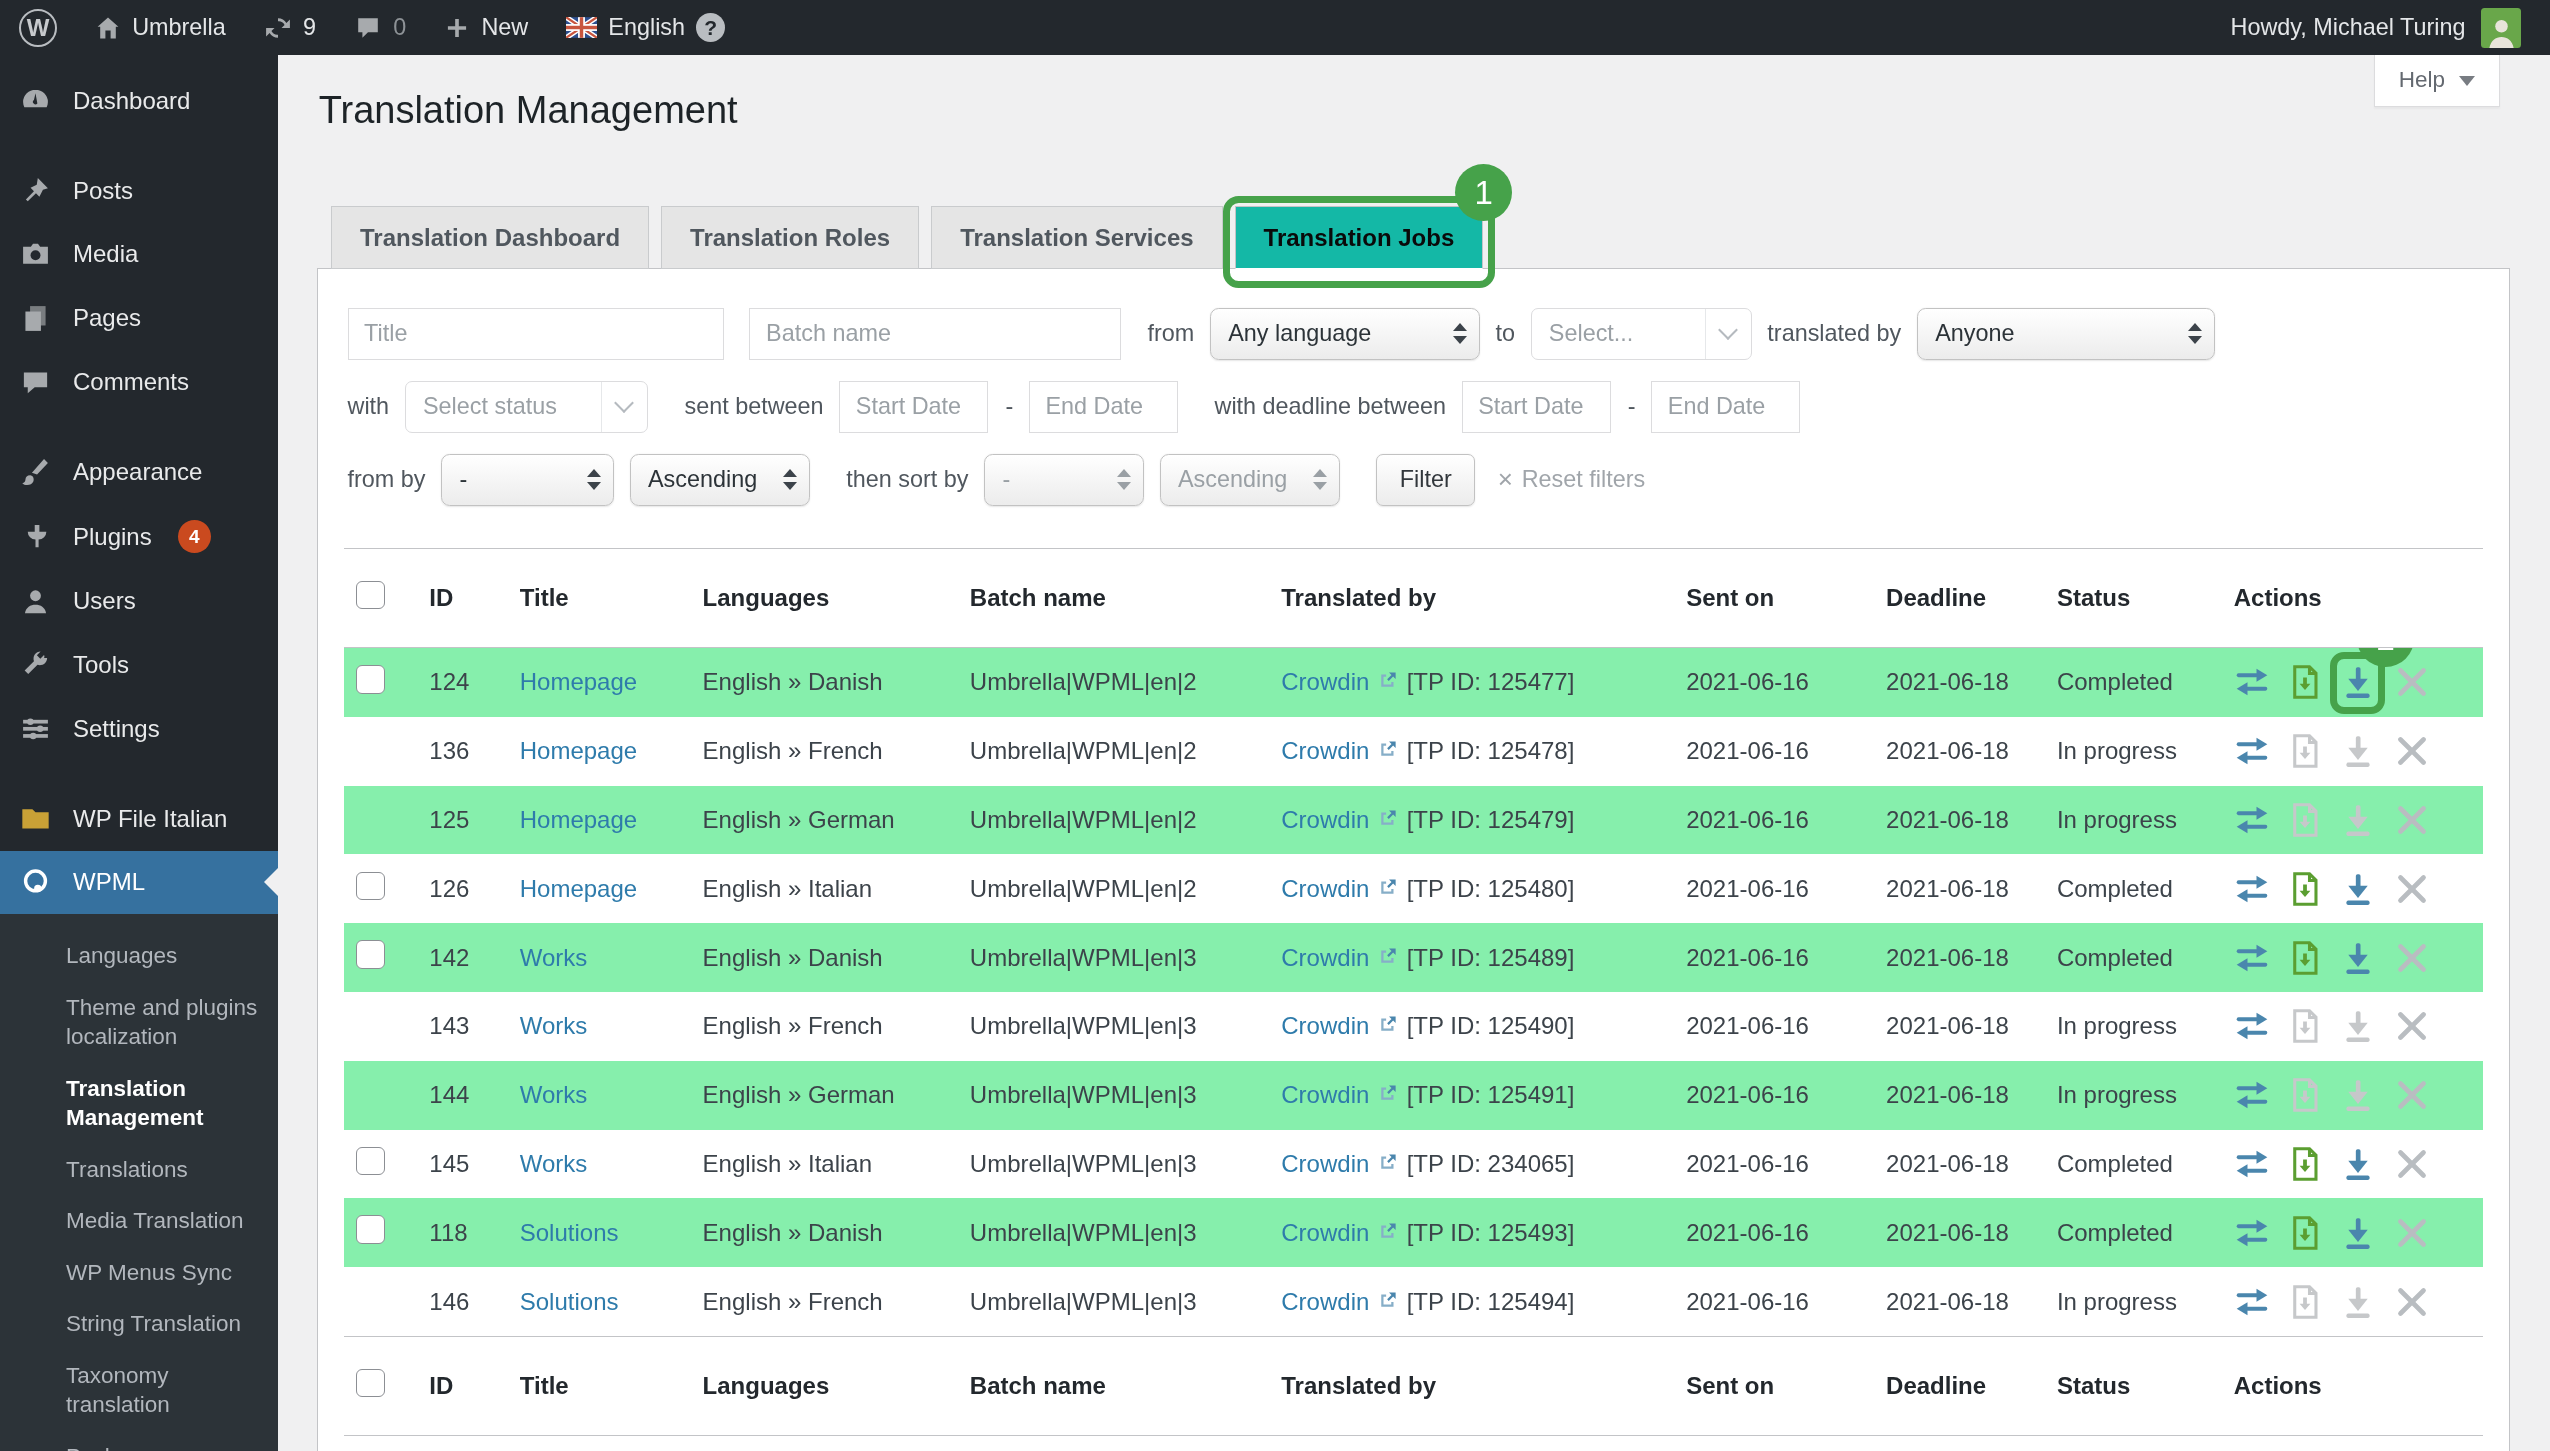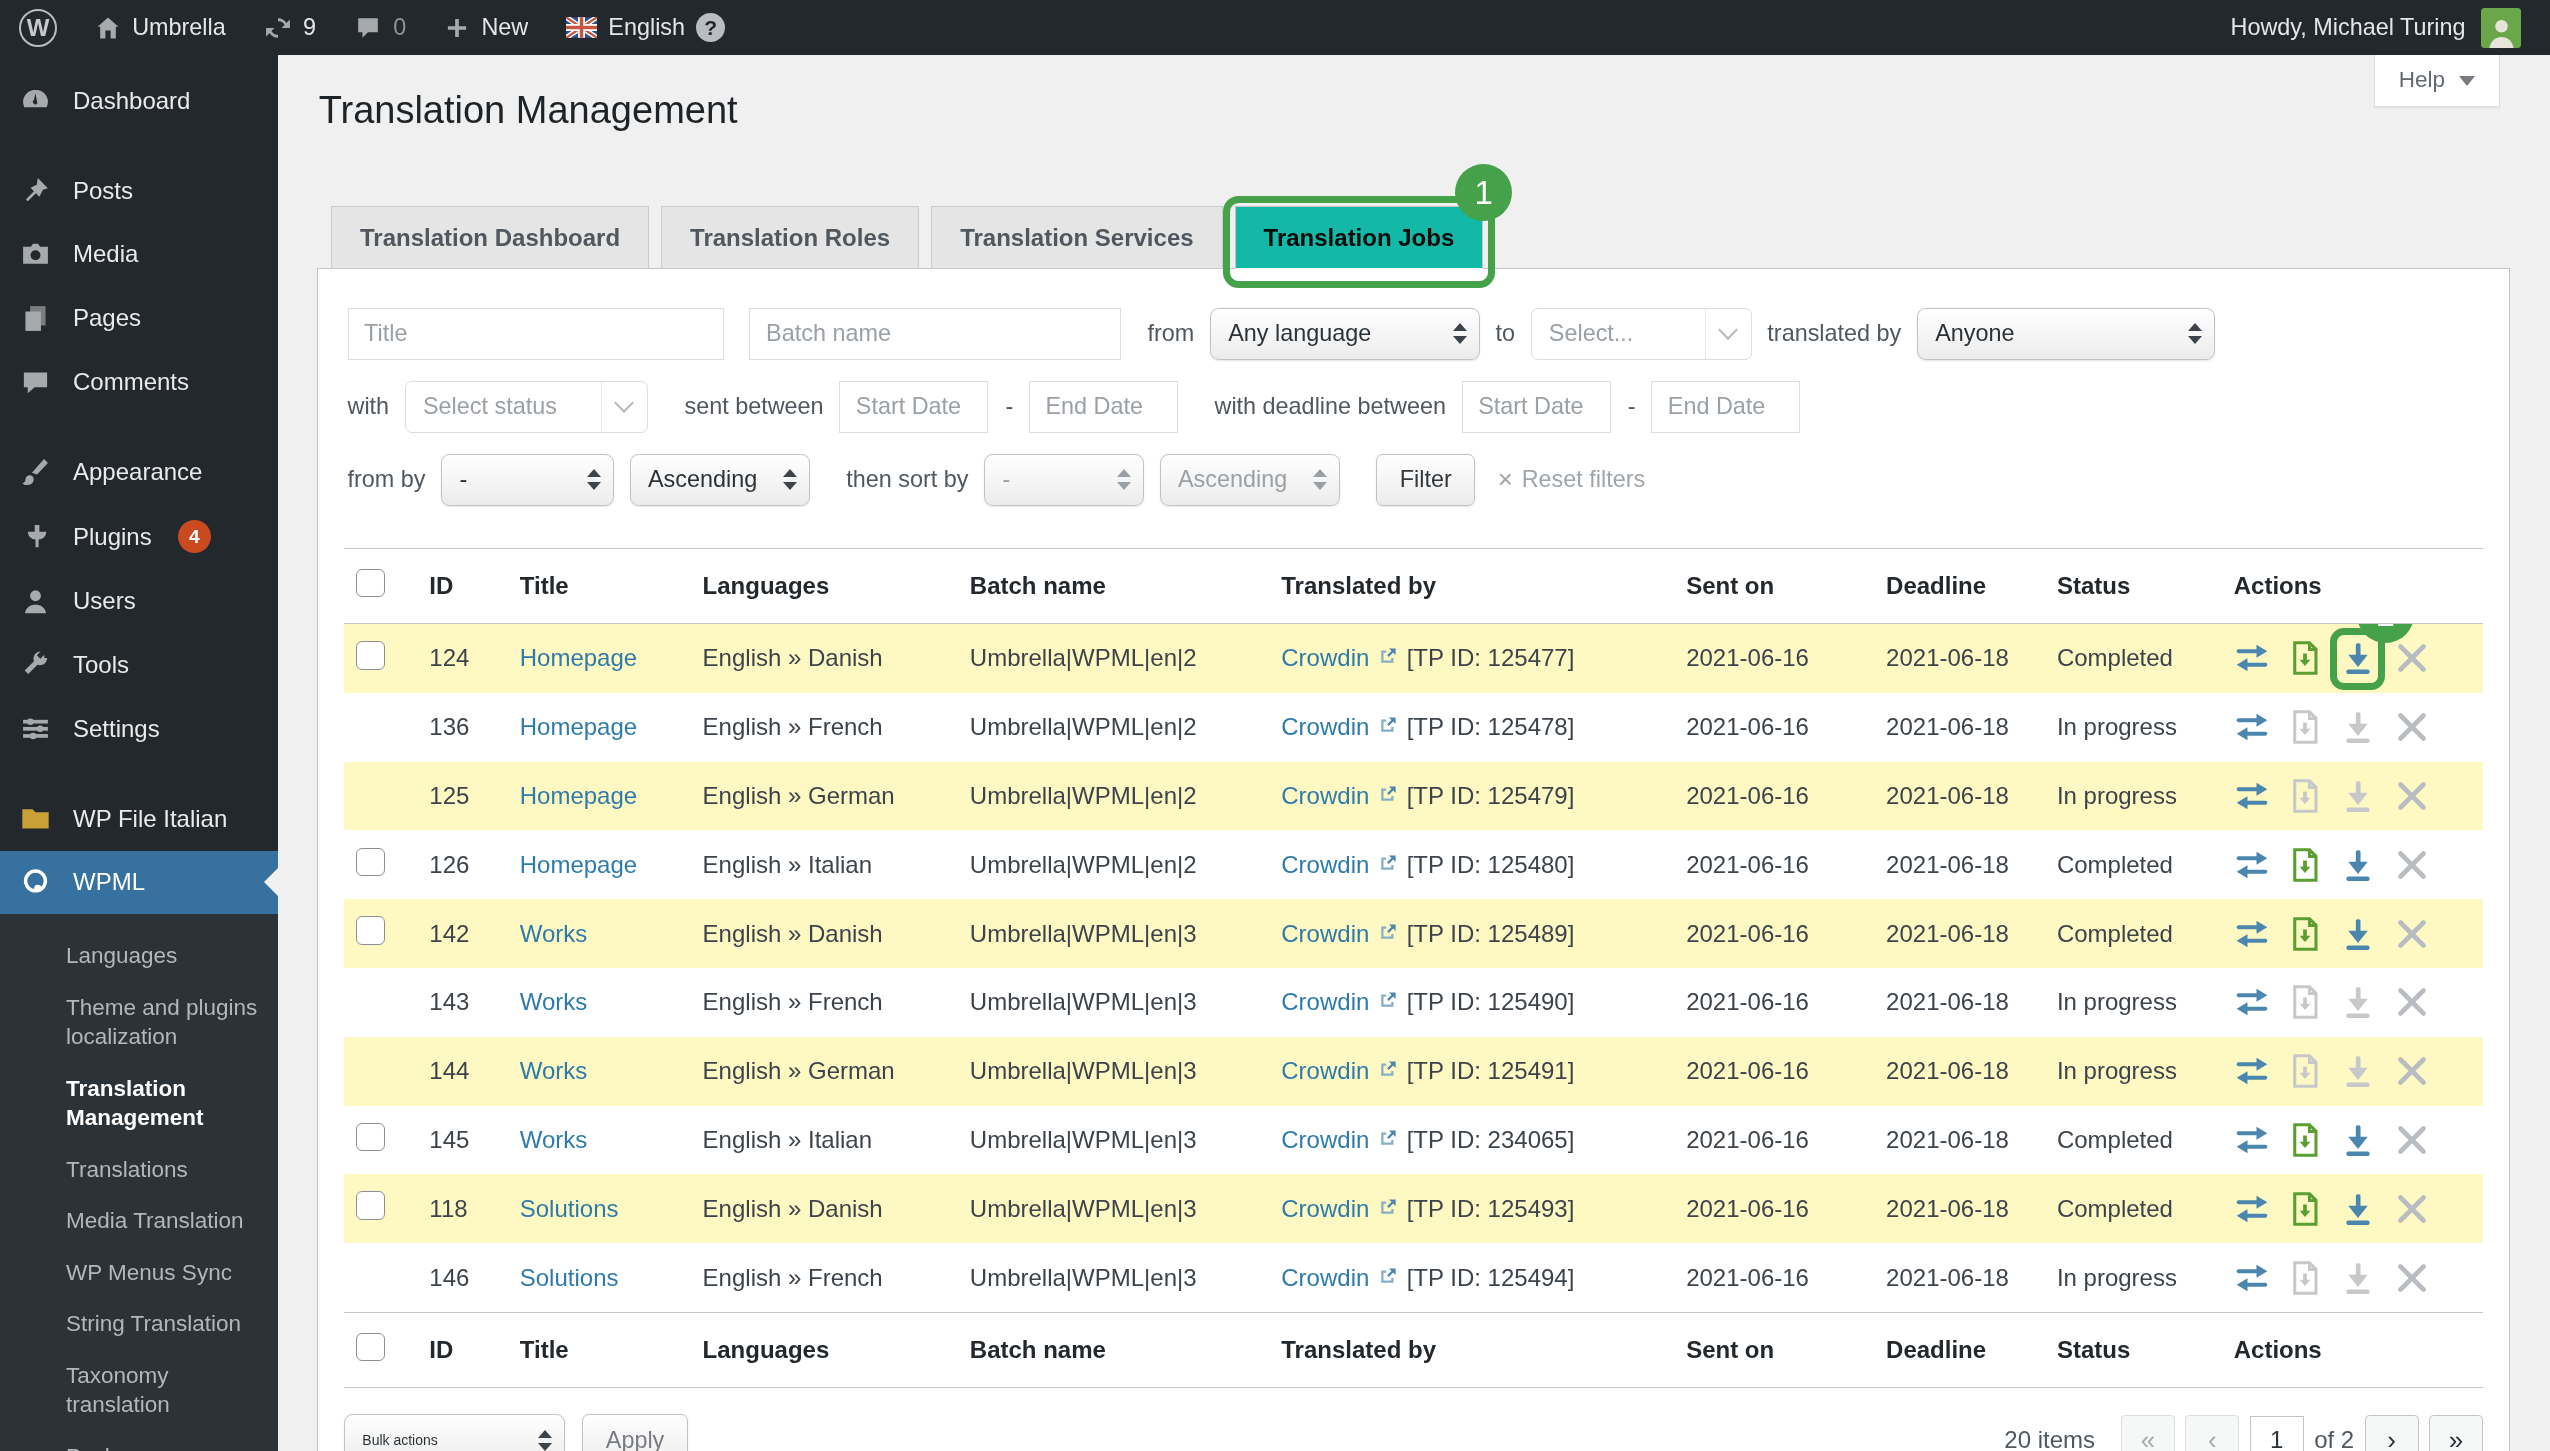--- a/index.html
+++ b/index.html
@@ -77,25 +77,25 @@
   .s2 .chev{display:flex;align-items:center;padding:0 15.6px;border-left:0.9px solid #e6e8ea;}
   .chev-glyph{width:14px;height:14px;border-right:2.6px solid #b5babf;border-bottom:2.6px solid #b5babf;transform:rotate(45deg);margin-top:-7px;}
   .btn{height:52px;padding:0 22.5px;border:0.9px solid #c2c2c2;border-radius:7px;background:linear-gradient(#ffffff,#ececec);
     font-size:23.4px;color:#32373c;font-family:inherit;cursor:pointer;box-shadow:0 0.9px 1.7px rgba(0,0,0,.10);}
   .reset{color:#a0a5aa;display:inline-flex;align-items:center;gap:8.7px;cursor:pointer;margin-left:7px;}
   .reset .x{font-size:26px;}
   .lbl{white-space:nowrap;}
   .gap-l{margin-left:21px;} .gap-s{margin-left:1.7px;}
   
   table.jobs{width:100%;border-collapse:collapse;table-layout:fixed;font-size:24px;}
-  .jobs th{font-weight:bold;color:#23282d;text-align:left;padding:20px 12px;white-space:nowrap;}
+  .jobs th{font-weight:bold;color:#23282d;text-align:left;padding:32px 12px;white-space:nowrap;}
   .jobs thead tr{border-top:0.9px solid #c3c4c7;border-bottom:0.9px solid #c3c4c7;}
   .jobs tfoot tr{border-top:0.9px solid #c3c4c7;border-bottom:0.9px solid #c3c4c7;}
   .jobs td{padding:16.4px 12px;color:#3c434a;white-space:nowrap;overflow:hidden;}
-  .jobs tbody tr.stripe{background:#fef9c3;}
+  .jobs tbody tr.stripe{background:#86efac;}
   .col-cb{width:73px;} .col-id{width:90px;} .col-title{width:182px;} .col-lang{width:266px;}
   .col-batch{width:310px;} .col-by{width:403px;} .col-sent{width:199px;} .col-dead{width:170px;}
   .col-status{width:176px;} .col-act{width:260px;}
   .jobs a{color:#2e7bab;text-decoration:none;cursor:pointer;}
   .cb{width:28.5px;height:28.5px;border:1.7px solid #8c8f94;border-radius:6px;background:#fff;display:inline-block;cursor:pointer;}
   .by-cell{display:inline-flex;align-items:center;gap:8.7px;}
   .acts{display:flex;align-items:center;gap:17.3px;}
   .act{display:inline-flex;cursor:pointer;position:relative;}
   .anno-dl-outline{position:absolute;left:-10.4px;right:-8.7px;top:-12px;bottom:-14px;border:7px solid #46a24a;border-radius:14px;pointer-events:none;z-index:4;}
   .badge-2{top:-54px;right:-38px;position:absolute;z-index:6;}

